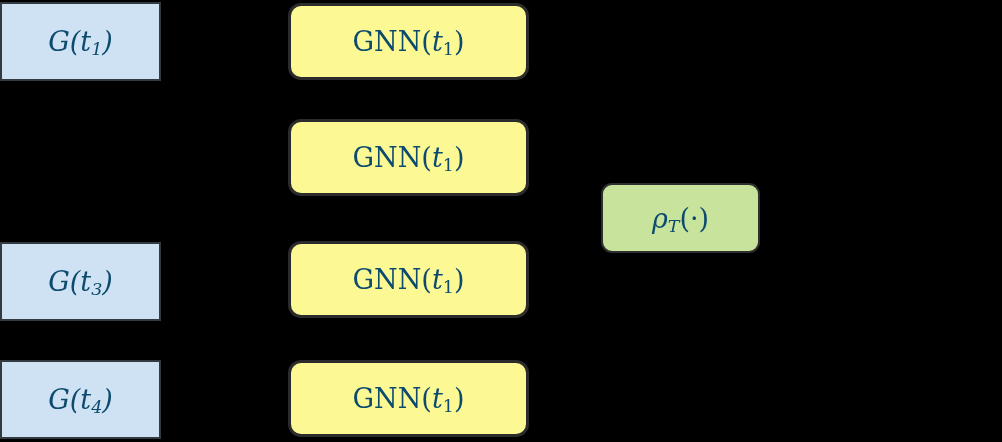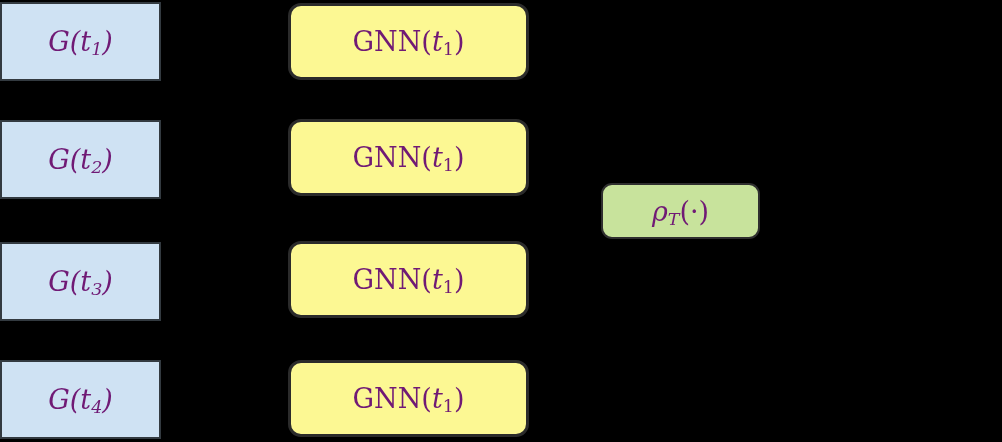--- a/index.html
+++ b/index.html
@@ -10,41 +10,41 @@
     background: #000000;
     overflow: hidden;
     font-family: "DejaVu Serif", "Liberation Serif", serif;
   }
   .box {
     position: absolute;
     box-sizing: border-box;
     display: flex;
     align-items: center;
     justify-content: center;
-    color: #701a75;
+    color: #0c4a6e;
     font-size: 27px;
   }
   .rect {
     background: #cfe2f3;
     border: 2px solid #333a40;
   }
   .gnn {
     left: 240px;
     width: 241px;
     height: 77px;
     background: #fcf893;
     border: 3px solid #2b2b2b;
     border-radius: 13px;
     margin-left: 48px;
   }
   .pool {
     left: 601px;
     top: 183px;
     width: 159px;
-    height: 56px;
+    height: 70px;
     background: #c8e39c;
     border: 2.5px solid #2f2f2f;
     border-radius: 11px;
   }
   .output {
     left: 840px;
     top: 180px;
     width: 158px;
     height: 79px;
   }
@@ -91,23 +91,20 @@
       <path d="M483,160 C 545,160 545,215 597,220"></path>
       <path d="M483,281 C 545,281 545,227 597,222"></path>
       <path d="M483,400 C 545,400 545,232 597,224"></path>
       <line x1="762" y1="220" x2="836" y2="220"></line>
     </g>
   </svg>
 
   <div class="box rect input in-r1">
     <span class="math"><span class="it">G(t</span><sub class="it">1</sub><span class="it">)</span></span>
   </div>
-  <div class="box rect input in-r2">
-    <span class="math"><span class="it">G(t</span><sub class="it">2</sub><span class="it">)</span></span>
-  </div>
   <div class="box rect input in-r3">
     <span class="math"><span class="it">G(t</span><sub class="it">3</sub><span class="it">)</span></span>
   </div>
   <div class="box rect input in-r4">
     <span class="math"><span class="it">G(t</span><sub class="it">4</sub><span class="it">)</span></span>
   </div>
 
   <div class="box gnn gn-r1">
     <span class="math"><span class="rm">GNN(</span><span class="it">t</span><sub class="rm">1</sub><span class="rm">)</span></span>
   </div>

